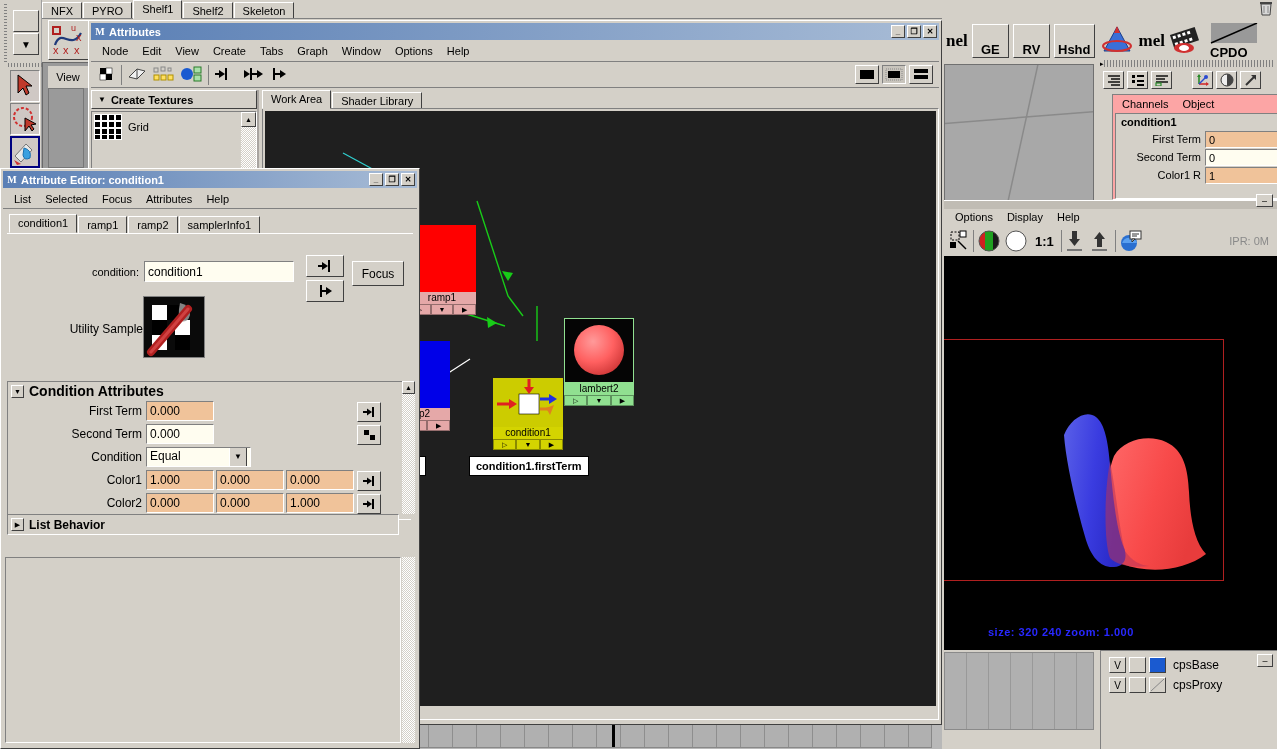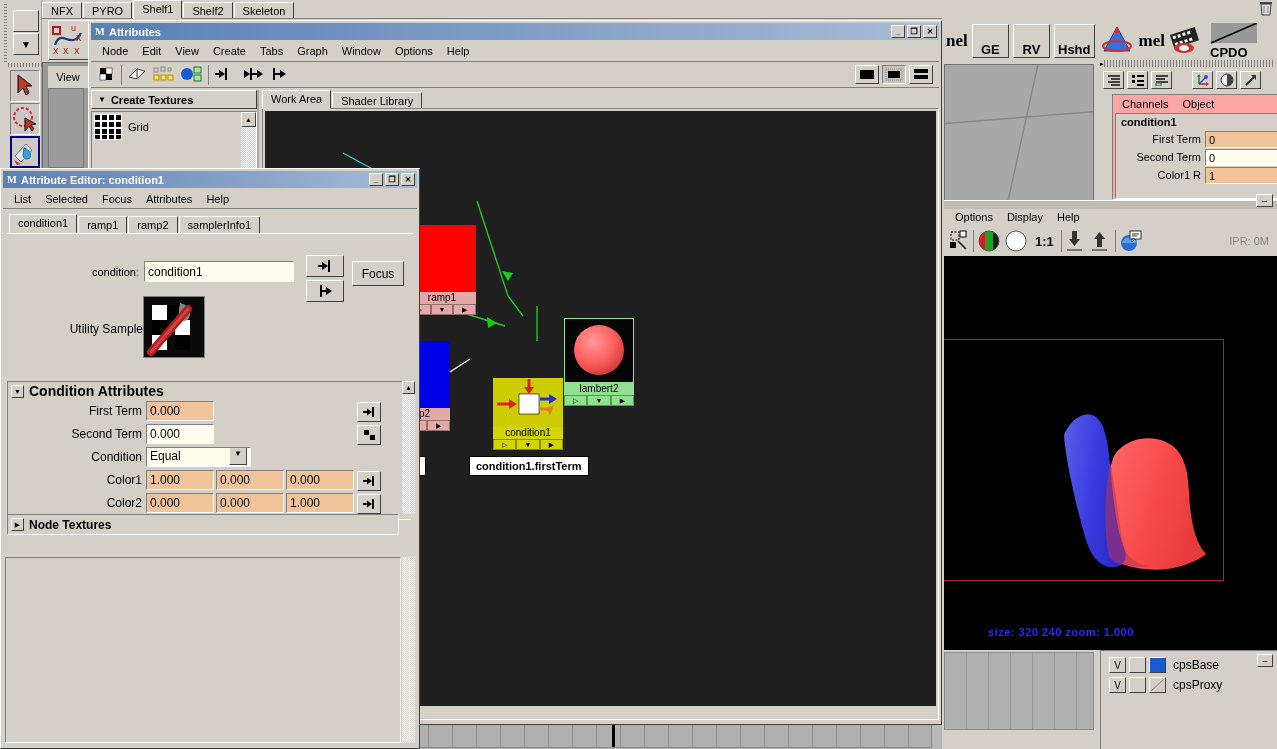--- a/index.html
+++ b/index.html
@@ -813,21 +813,21 @@
           <div style="display: flex; align-items: center; height: 23px;">
             <div class="lbl" style="width: 138px; padding-right: 4px; font-size: 12px;">First Term</div>
             <div class="fld conn" style="width: 68px; height: 20px; line-height: 17px; font-size: 12px; margin-right: 2px;">0.000</div>
           </div>
           <div style="display: flex; align-items: center; height: 23px;">
             <div class="lbl" style="width: 138px; padding-right: 4px; font-size: 12px;">Second Term</div>
             <div class="fld" style="width: 68px; height: 20px; line-height: 17px; font-size: 12px; margin-right: 2px;">0.000</div>
           </div>
           <div style="display: flex; align-items: center; height: 23px;">
             <div class="lbl" style="width: 138px; padding-right: 4px; font-size: 12px;">Condition</div>
-            <div class="fld" style="width: 105px; height: 20px; line-height: 17px; font-size: 12px; display: flex; align-items: flex-end;">
+            <div class="fld" style="width: 105px; height: 20px; line-height: 17px; font-size: 12px; display: flex; align-items: center;">
               <span>Equal</span>
               <span style="margin-left: auto; font-size: 8px; background: rgb(212, 208, 200); border-width: 1px; border-style: solid; border-color: rgb(255, 255, 255) rgb(64, 64, 64) rgb(64, 64, 64) rgb(255, 255, 255); padding: 2px 4px;">▼</span>
             </div>
           </div>
           <div style="display: flex; align-items: center; height: 23px;">
             <div class="lbl" style="width: 138px; padding-right: 4px; font-size: 12px;">Color1</div>
             <div class="fld conn" style="width: 68px; height: 20px; line-height: 17px; font-size: 12px; margin-right: 2px;">1.000</div>
             <div class="fld conn" style="width: 68px; height: 20px; line-height: 17px; font-size: 12px; margin-right: 2px;">0.000</div>
             <div class="fld conn" style="width: 68px; height: 20px; line-height: 17px; font-size: 12px; margin-right: 2px;">0.000</div>
           </div>
@@ -867,20 +867,20 @@
         </div>
     </div>
 
     <div class="abs" style="left:401px;top:212px;width:13px;height:138px;background:#d4d0c8;">
       <div class="sb-arrow" style="height:13px;">▲</div>
       <div class="sb-track" style="height:120px;"></div>
     </div>
 
     <div class="abs in" style="left:6px;top:345px;width:392px;height:21px;background:#d4d0c8;display:flex;align-items:center;">
       <span class="arrbox">▶</span>
-      <span style="font-weight:bold;font-size:12px;">Node Textures</span>
+      <span style="font-weight:bold;font-size:12px;">List Behavior</span>
     </div>
 
     <div class="abs in" style="left:4px;top:388px;width:396px;height:186px;background:#d4d0c8;"></div>
     <div class="abs" style="left:401px;top:388px;width:13px;height:186px;background:repeating-conic-gradient(#d4d0c8 0% 25%, #fff 0% 50%) 0 0/2px 2px;"></div>
   </div>
 
 </div>
 
 </body></html>

